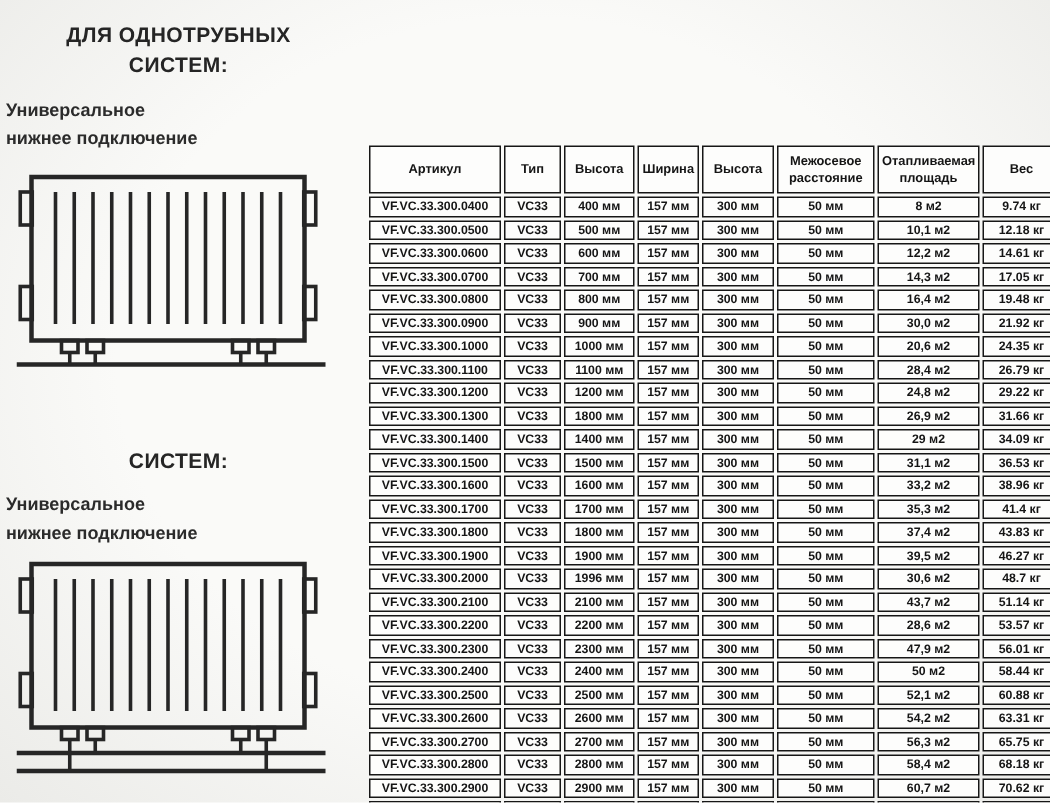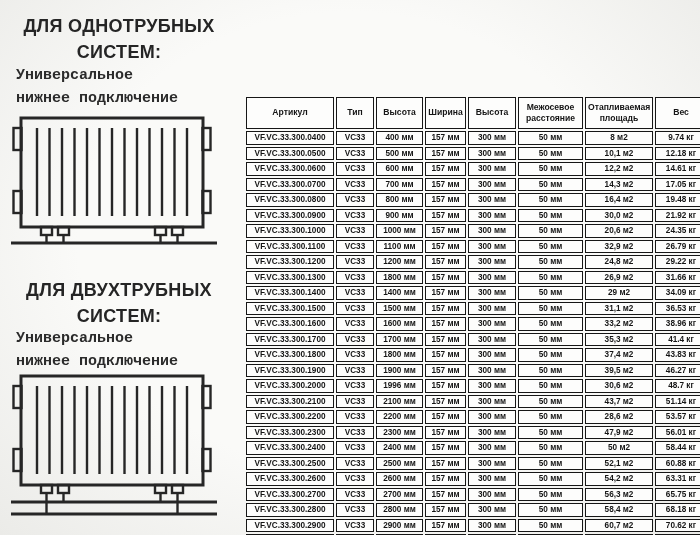--- a/index.html
+++ b/index.html
@@ -16,37 +16,36 @@
     overflow: hidden;
   }
 
   
   .left-panel { position: absolute; left: 0; top: 0; width: 240px; height: 535px; }
 
   .section-heading {
     position: absolute;
     left: 8px; width: 222px;
     text-align: center;
-    font-size: 18px;
+    font-size: 14px;
     font-weight: 800;
     letter-spacing: 0.3px;
     line-height: 1.45;
     color: #252525;
   }
   .heading-one { top: 13px; }
   .heading-two { top: 277px; }
 
   .section-subtitle {
     position: absolute;
-    left: 16px; width: 215px;
-    font-size: 15px;
+    left: 4px; width: 215px;
+    font-size: 12px;
     font-weight: 700;
     line-height: 1.55;
     color: #2b2b2b;
-    font-family: Liberation Mono, monospace;
   }
   .subtitle-one { top: 64px; }
   .subtitle-two { top: 327px; }
 
   .diagram { position: absolute; left: 11px; }
   .diagram-one { top: 114px; }
   .diagram-two { top: 372px; }
 
   
   .table-wrap {
@@ -135,21 +134,21 @@
             <line x1="52.5" y1="121" x2="52.5" y2="129"></line>
           <line x1="149.5" y1="121" x2="149.5" y2="129"></line>
             <line x1="166.5" y1="121" x2="166.5" y2="129"></line>
         </g>
 
         <line x1="0" y1="129" x2="206" y2="129" stroke-width="3"></line>
       </g>
     </svg>
 
     <div class="section-heading heading-two">
-      <span>ДЛЯ ДВУХТРУБНЫХ</span><br>
+      <br>
       <span>СИСТЕМ:</span>
     </div>
 
     <div class="section-subtitle subtitle-two">
       <span>Универсальное</span><br>
       <span>нижнее подключение</span>
     </div>
 
     <svg class="diagram diagram-two" width="210" height="146" viewBox="0 0 210 146">
       <g stroke="#262626" fill="none">
@@ -288,21 +287,21 @@
             <td>20,6 м2</td>
             <td>24.35 кг</td>
           </tr>
           <tr>
             <td>VF.VC.33.300.1100</td>
             <td>VC33</td>
             <td>1100 мм</td>
             <td>157 мм</td>
             <td>300 мм</td>
             <td>50 мм</td>
-            <td>32,9 м2</td>
+            <td>28,4 м2</td>
             <td>26.79 кг</td>
           </tr>
           <tr>
             <td>VF.VC.33.300.1200</td>
             <td>VC33</td>
             <td>1200 мм</td>
             <td>157 мм</td>
             <td>300 мм</td>
             <td>50 мм</td>
             <td>24,8 м2</td>

